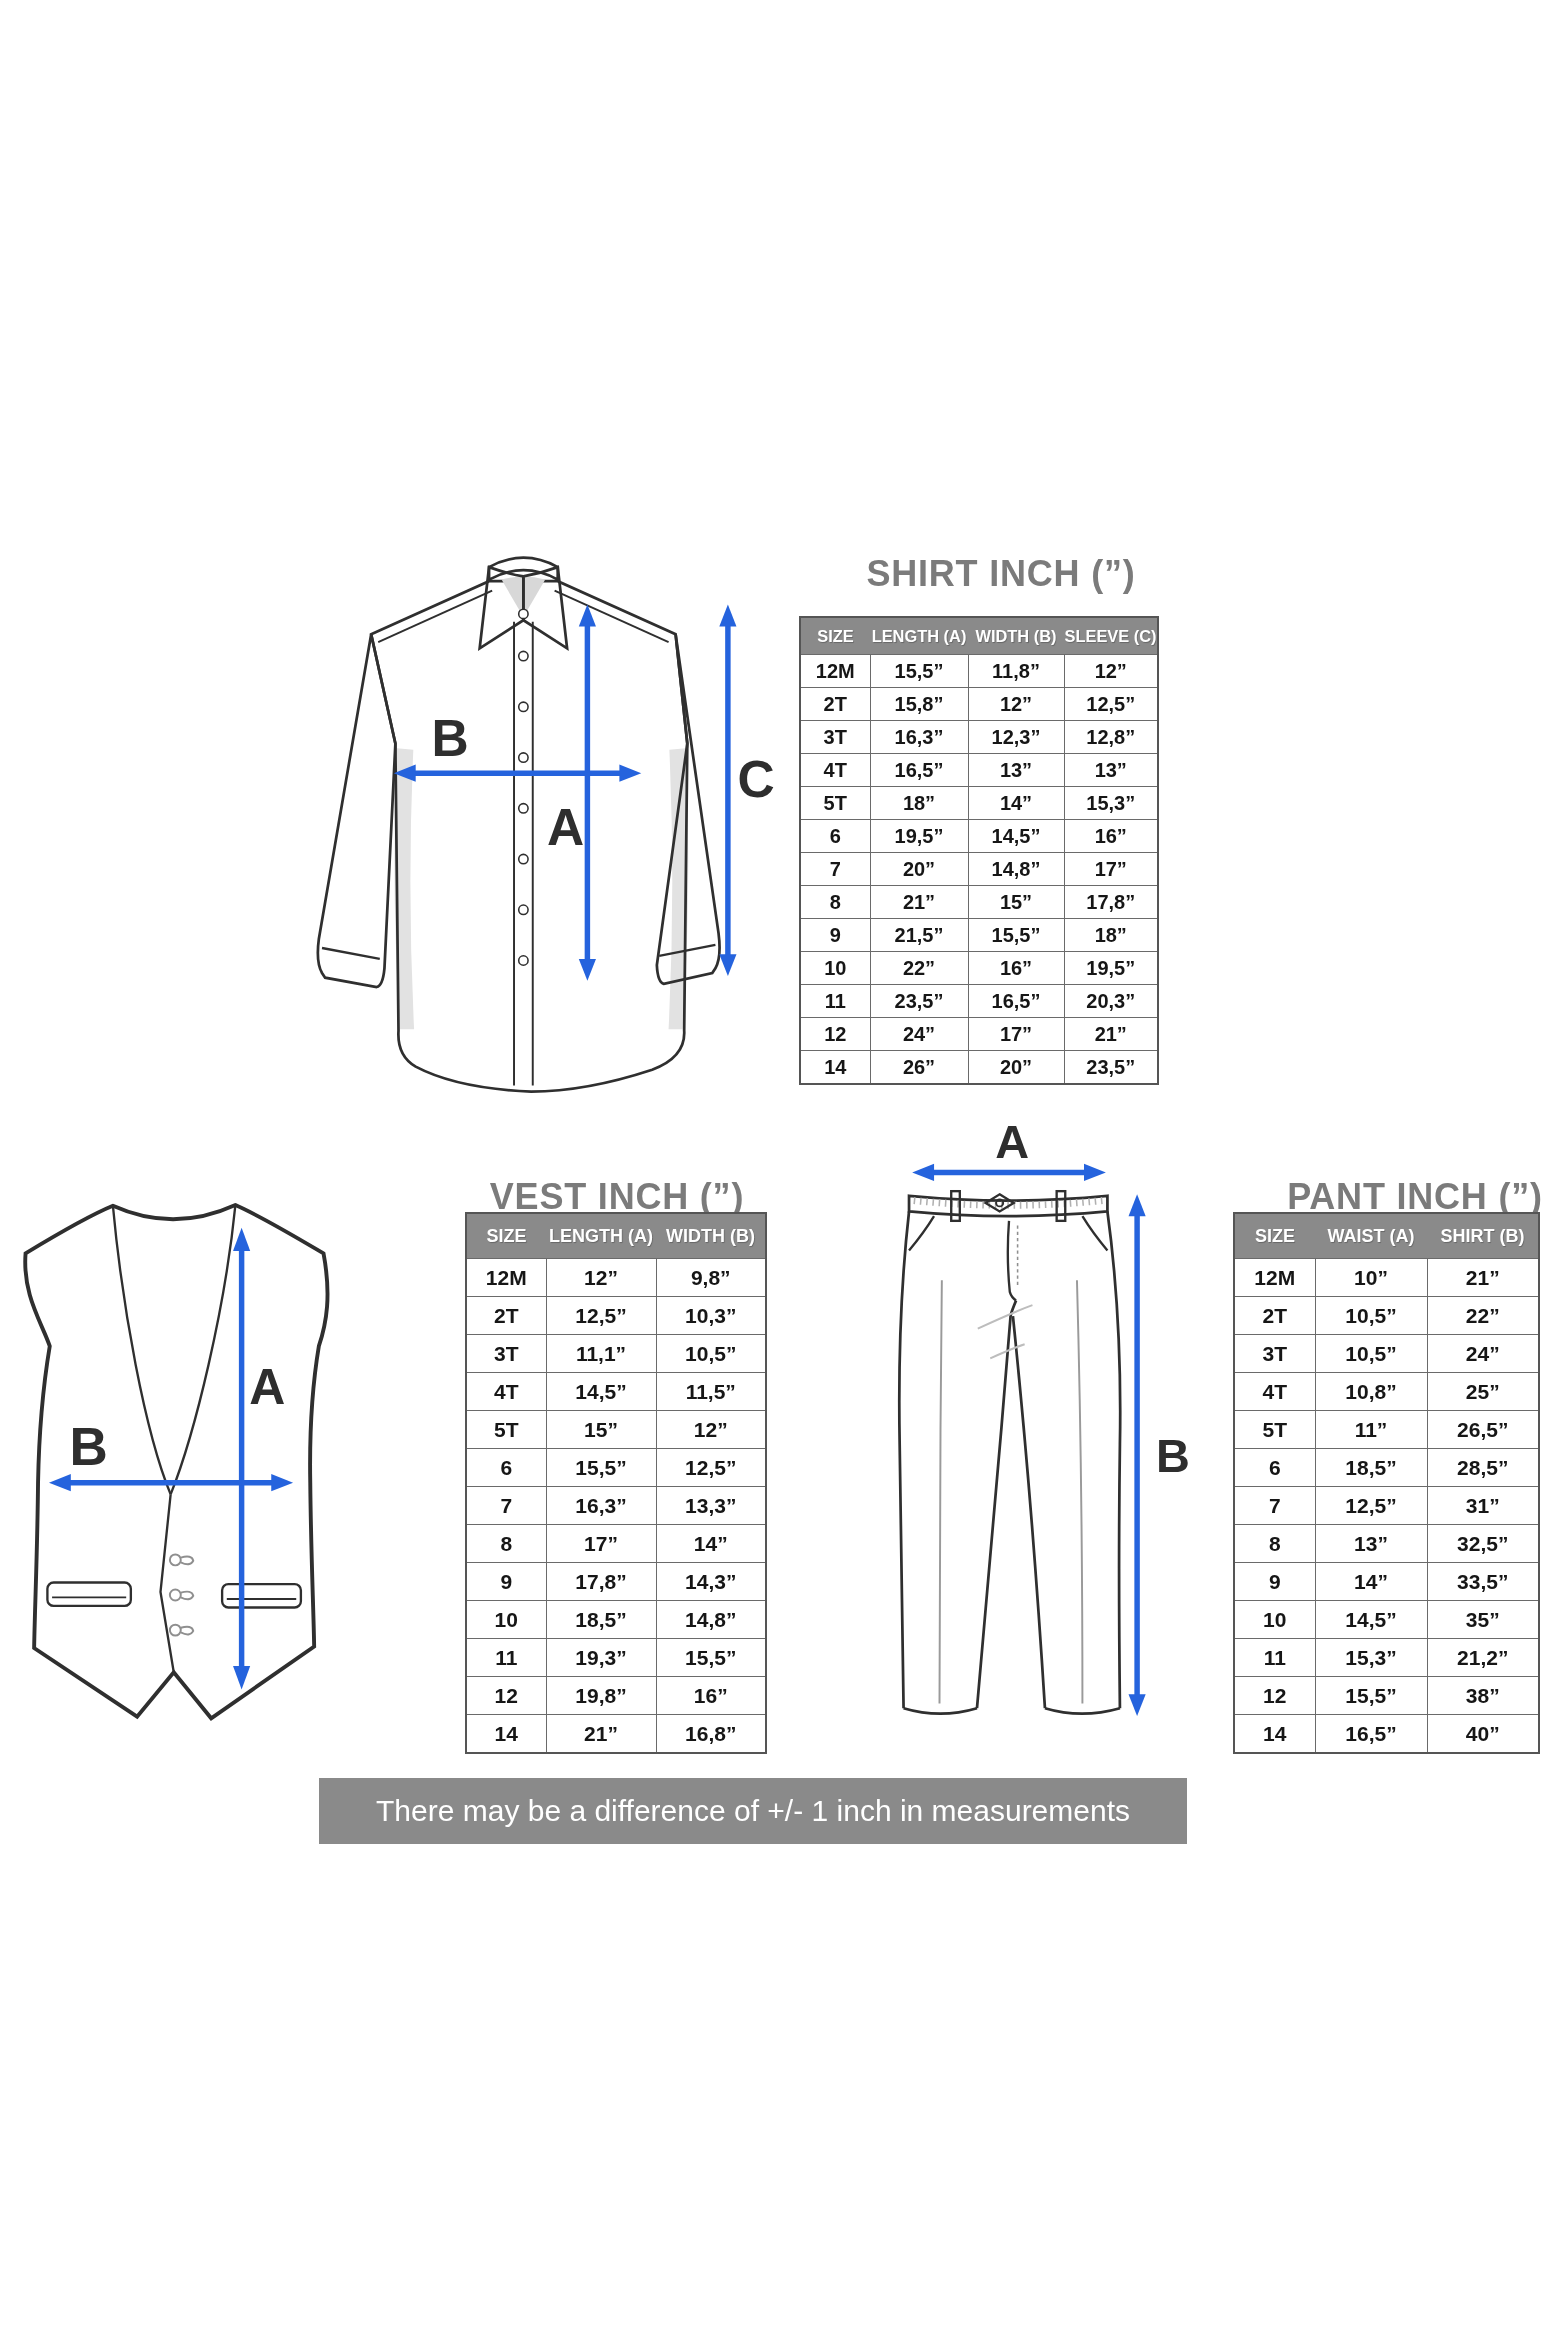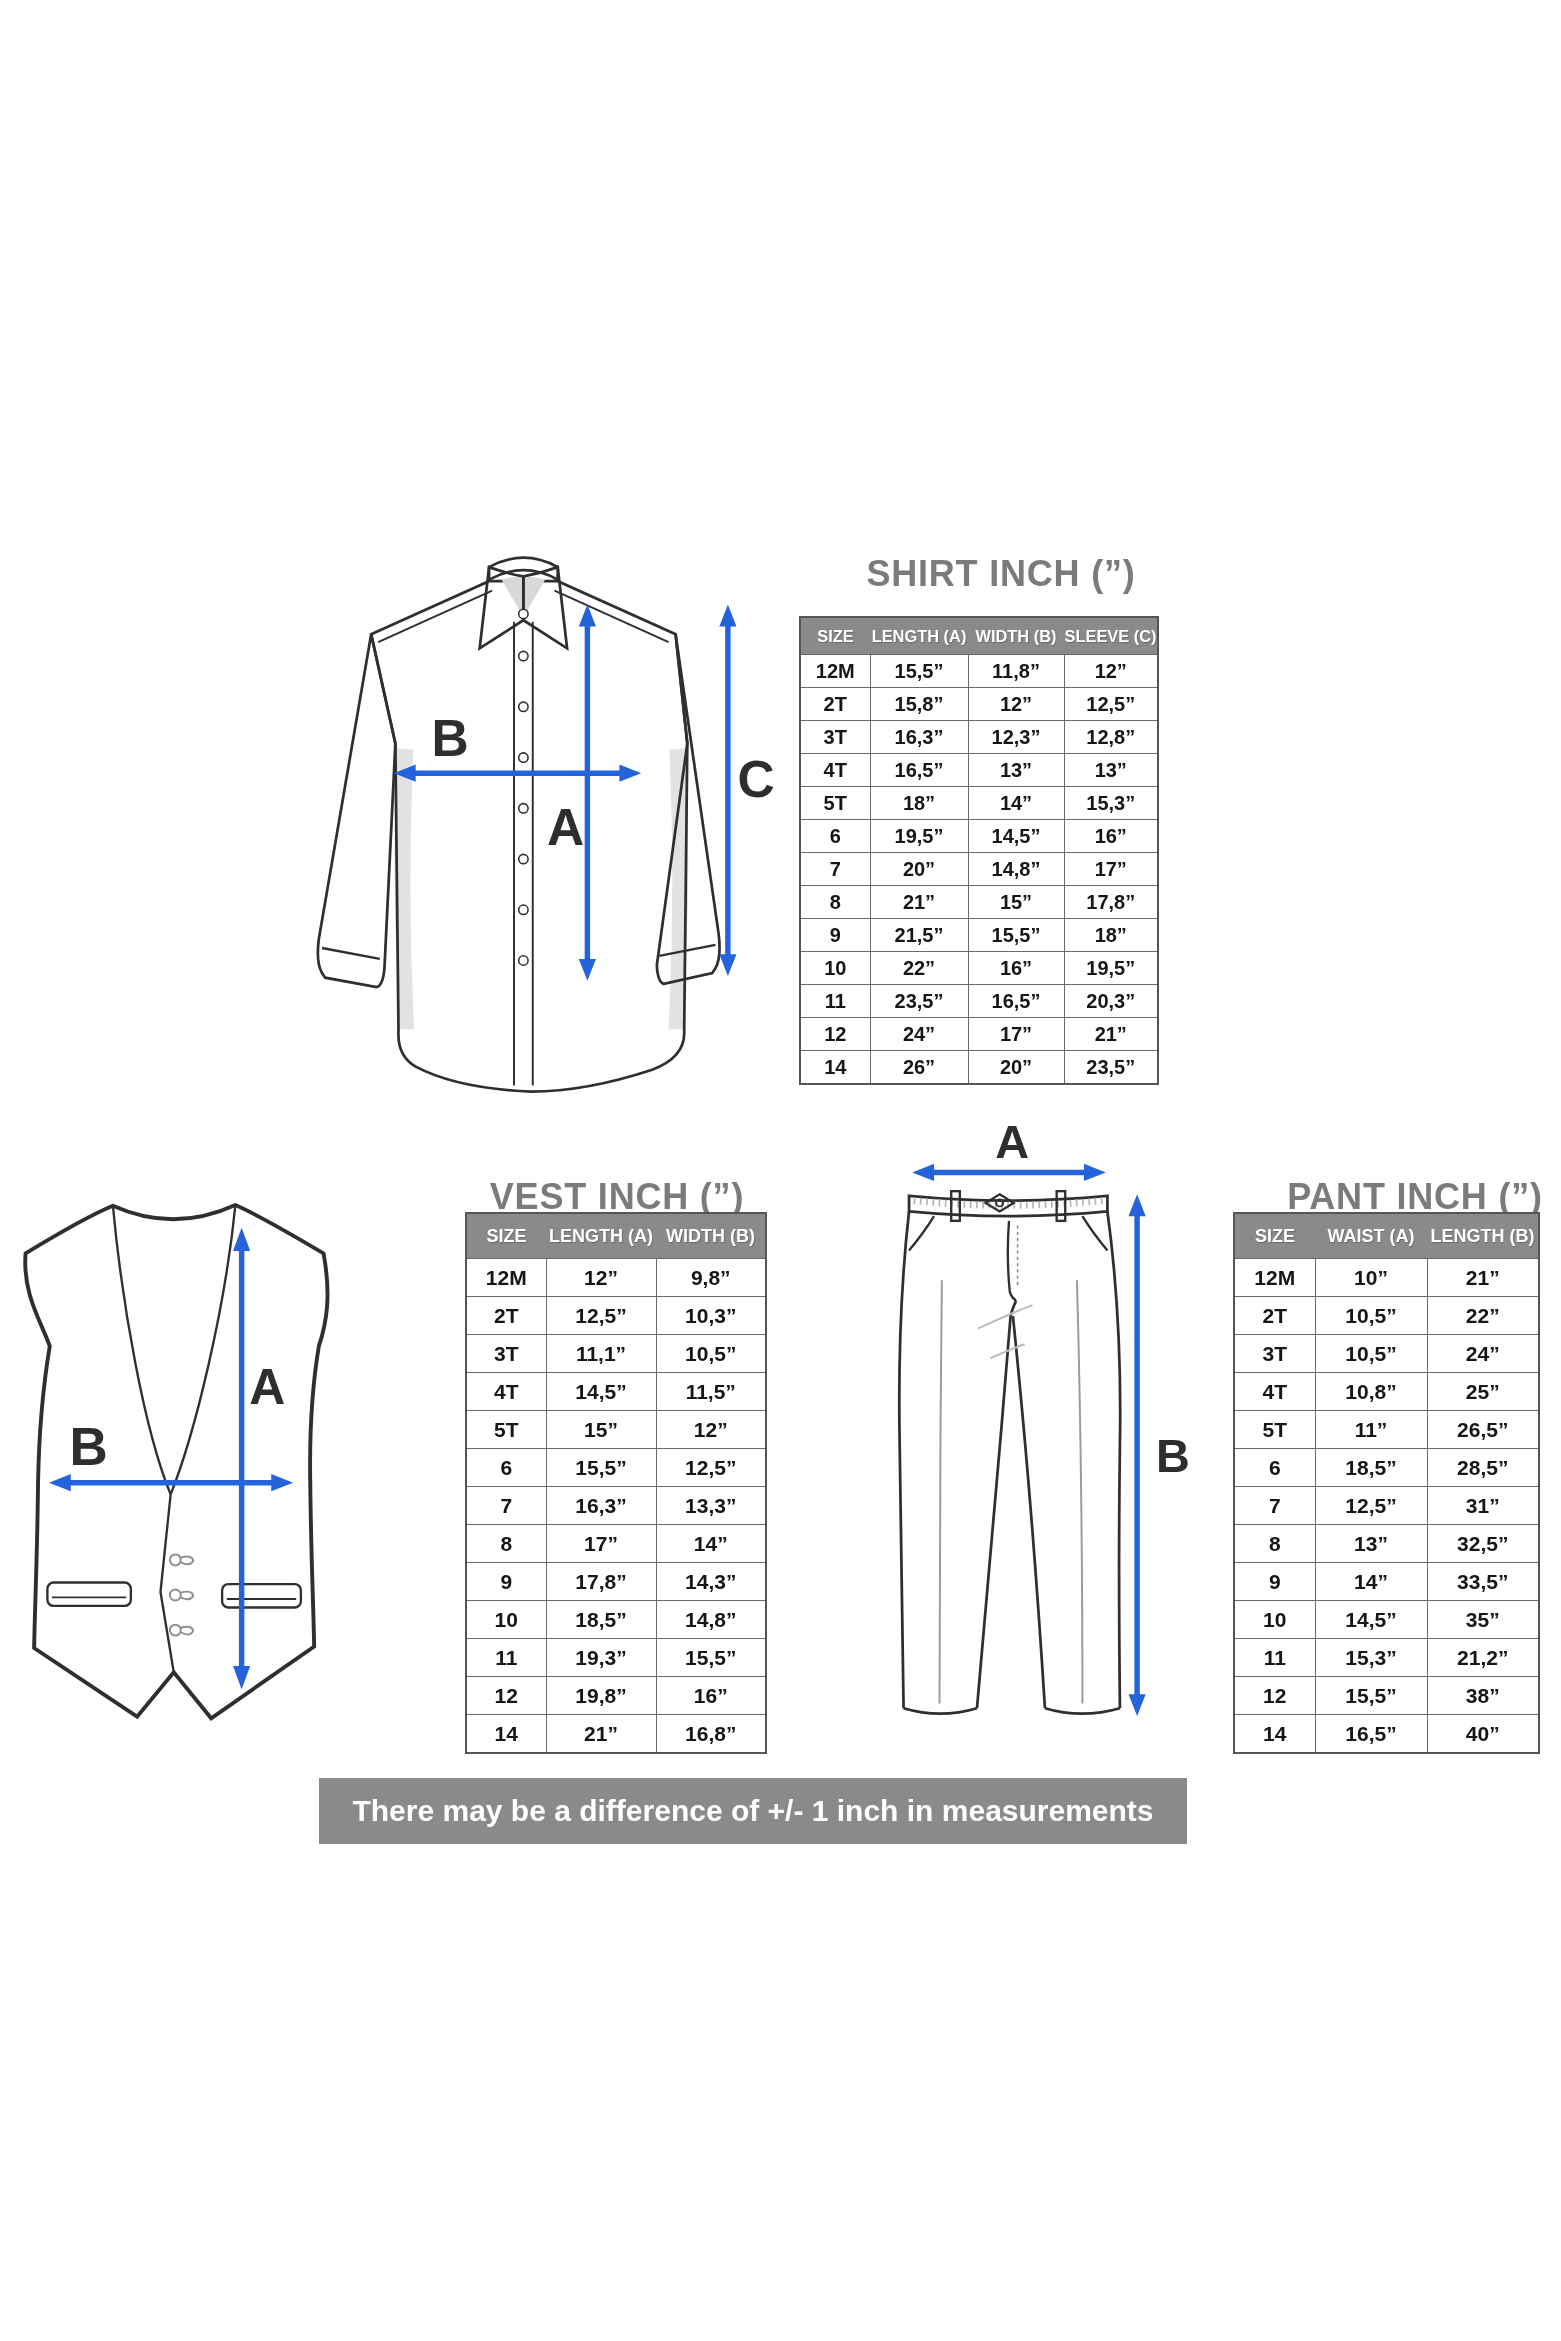--- a/index.html
+++ b/index.html
@@ -65,21 +65,21 @@
   .t-pant th:nth-child(2),.t-pant td:nth-child(2){width:112px;}
   .t-pant th:nth-child(3),.t-pant td:nth-child(3){width:111px;}
 
   .banner{
     position:absolute;
     left:319px;top:1778px;
     width:868px;height:66px;
     background:#8a8a8a;
     color:#ffffff;
     font-size:30px;
-    font-weight:bold;
+    font-weight:normal;
     line-height:66px;
     text-align:center;
     white-space:nowrap;
   }
   .garment-line{stroke:#2f2f2f;fill:none;}
   .measure{stroke:#2563dd;fill:#2563dd;}
   .measure-label{
     font-family:"Liberation Sans", sans-serif;
     font-weight:bold;
     fill:#2e2e2e;
@@ -407,21 +407,21 @@
     </svg>
   </div>
 
   <h2 class="section-title" style="left:1399px;top:1160px;">PANT INCH (”)</h2>
 
   <table class="size-table t-pant">
     <thead>
         <tr>
           <th>SIZE</th>
           <th>WAIST (A)</th>
-          <th>LENGTH (B)</th>
+          <th>SHIRT (B)</th>
         </tr>
       </thead>
     <tbody>
         <tr>
           <td>12M</td>
           <td>10”</td>
           <td>21”</td>
         </tr>
         <tr>
           <td>2T</td>

